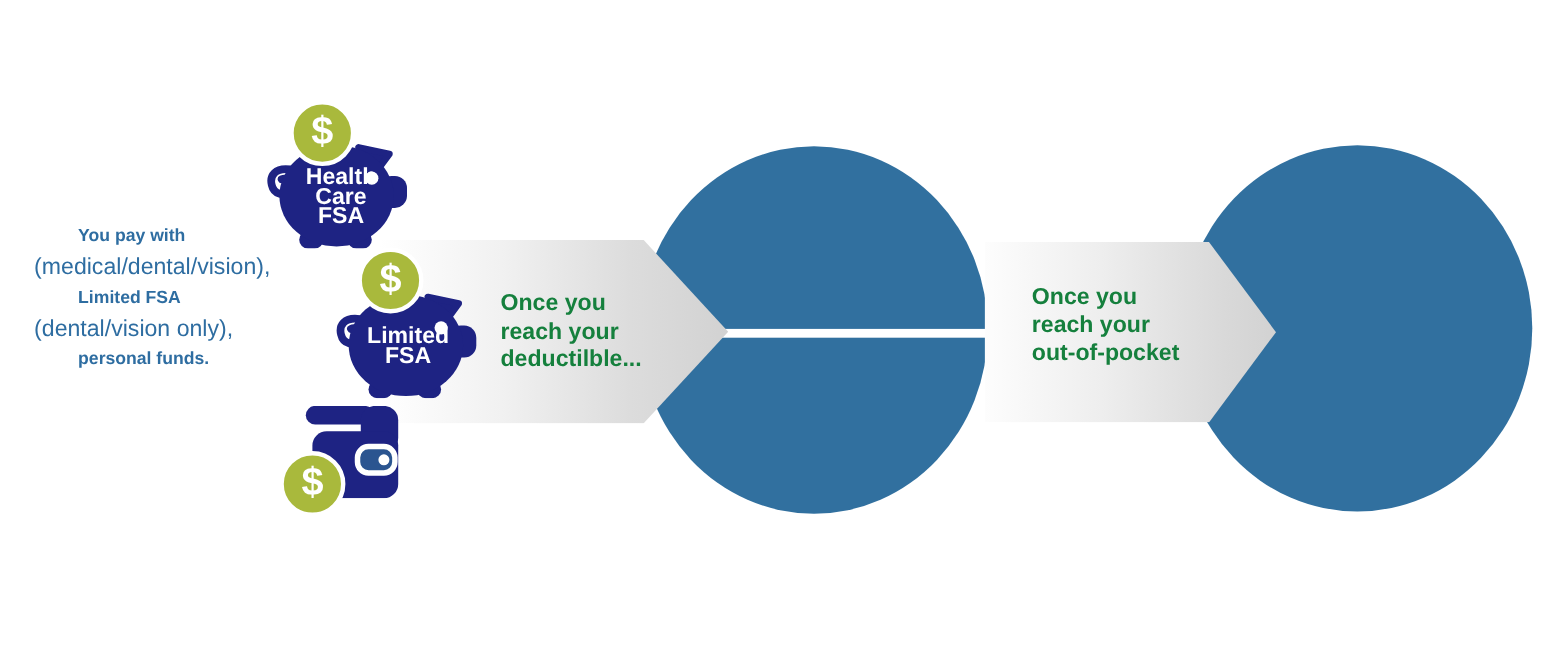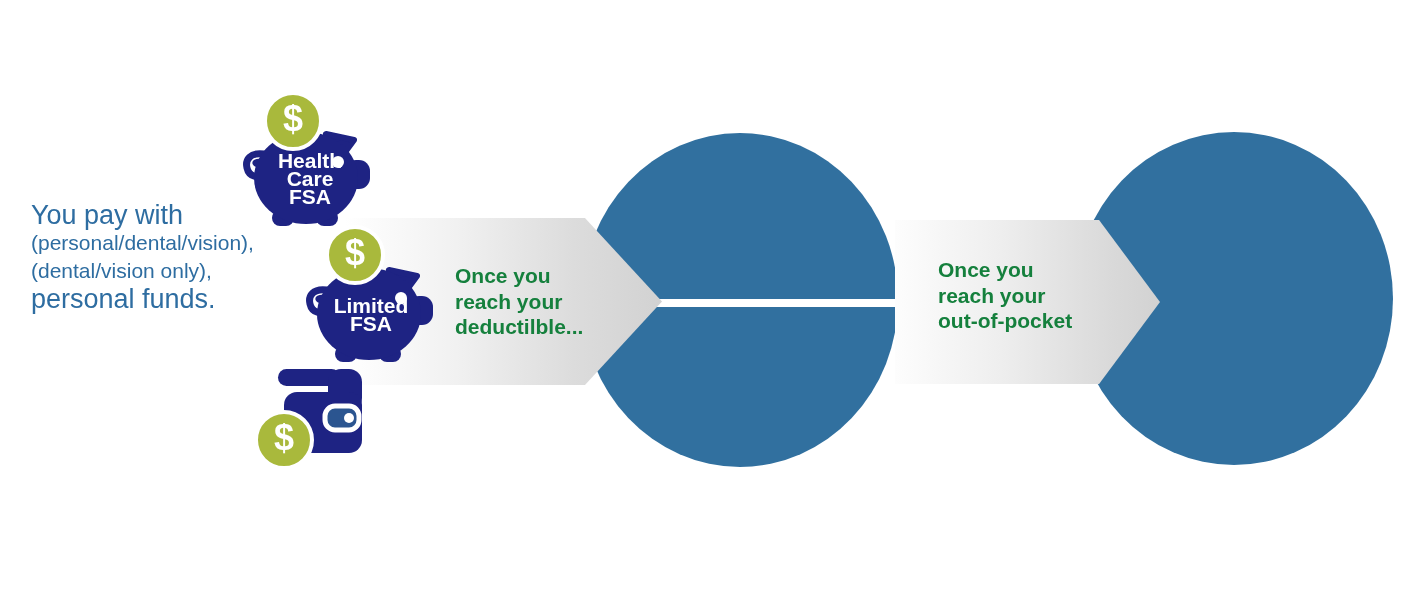--- a/index.html
+++ b/index.html
@@ -1,21 +1,21 @@
 <!DOCTYPE html>
 <html><head>
 <meta charset="utf-8">
 <style>
   html,body{margin:0;padding:0;background:#ffffff;}
   .canvas{position:relative;width:1409px;height:603px;background:#ffffff;overflow:hidden;
           font-family:"Liberation Sans",sans-serif;}
 
   
   .intro{position:absolute;left:31px;top:201px;color:#2E6DA1;z-index:5;white-space:nowrap;}
-  .intro .b{font-size:27px;font-weight:400;line-height:28px;}
+  .intro .b{font-size:16px;font-weight:700;line-height:28px;margin-left:40px;}
   .intro .m{font-size:21px;font-weight:400;line-height:28px;}
 
   
   .arrow{position:absolute;z-index:2;}
   .arrow1{left:345px;top:218px;width:317px;height:167px;
           clip-path:polygon(0 0,75.7% 0,100% 50%,75.7% 100%,0 100%);
           background:linear-gradient(90deg,#ffffff 0%,#f1f1f1 35%,#dcdcdc 72%,#d2d2d2 100%);}
   .arrow2{left:895px;top:220px;width:265px;height:164px;
           clip-path:polygon(0 0,77% 0,100% 50%,77% 100%,0 100%);
           background:linear-gradient(90deg,#fdfdfd 0%,#eeeeee 40%,#d9d9d9 82%,#d2d2d2 100%);}
@@ -57,21 +57,22 @@
   .pl2{left:26px;top:71px;}
   .wallet-svg{position:absolute;left:16px;top:6px;width:92px;height:84px;z-index:1;}
 </style>
 </head>
 <body>
 
 <div class="canvas">
 
   <div class="intro">
     <div class="b">You pay with</div>
-    <div class="m">(personal/dental/vision),</div>
+    <div class="m">(medical/dental/vision),</div>
+    <div class="b">Limited FSA</div>
     <div class="m">(dental/vision only),</div>
     <div class="b">personal funds.</div>
   </div>
 
   <div class="icon-group g-pig1">
     <svg class="pig-svg ps1" viewBox="0 0 130 100">
       <path d="M22 28 C8 26 3 34 5 42 C7 51 17 53 21 47 C25 41 20 34 14 37" fill="none" stroke="#1E2383" stroke-width="7" stroke-linecap="round"></path>
       <path d="M84 8 L112 14 L98 33 Z" fill="#1E2383" stroke="#1E2383" stroke-width="6" stroke-linejoin="round"></path>
       <rect x="30" y="84" width="22" height="16" rx="8" fill="#1E2383"></rect>
       <rect x="74" y="84" width="22" height="16" rx="8" fill="#1E2383"></rect>

